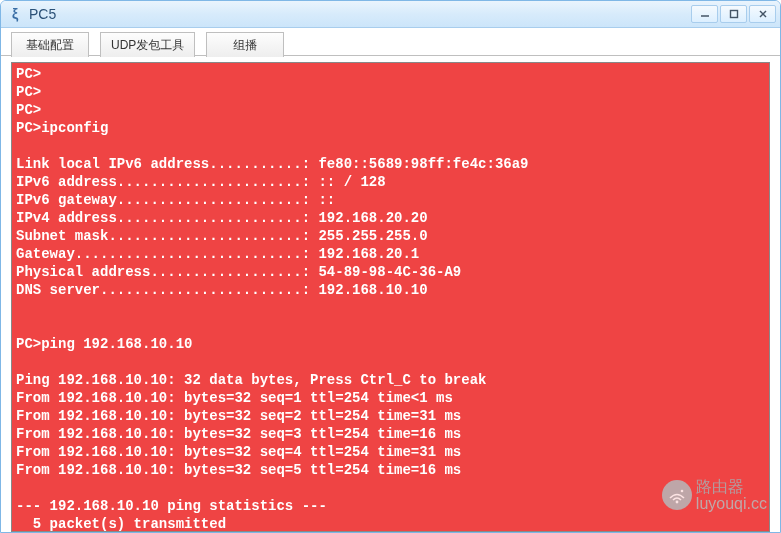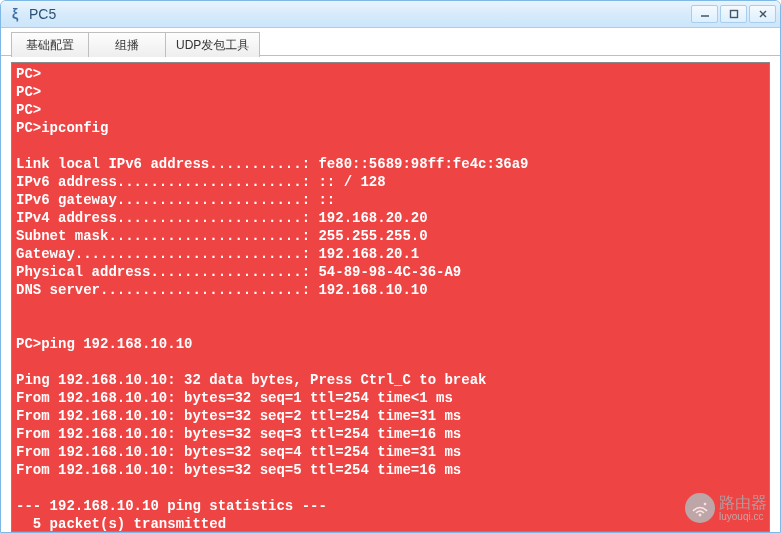--- a/index.html
+++ b/index.html
@@ -60,21 +60,21 @@
       color: #456;
       cursor: pointer;
     }
     .win-btn svg { display: block; }
     .tabbar {
       height: 28px;
       background: #fff;
       display: flex;
       padding: 3px 10px 0 10px;
       border-bottom: 1px solid #bfbfbf;
-      gap: 0;
+      gap: 12px;
     }
     .tab {
       min-width: 78px;
       height: 25px;
       padding: 0 10px;
       border: 1px solid #bfbfbf;
       border-bottom: none;
       background: linear-gradient(to bottom,#fdfdfd,#eee);
       display: flex;
       align-items: center;
@@ -105,40 +105,40 @@
       line-height: 18px;
       padding: 2px 4px;
       border: 1px solid #888;
       white-space: pre;
       overflow: hidden;
       font-weight: bold;
     }
     .watermark {
       position: absolute;
       right: 14px;
-      bottom: 10px;
+      bottom: 20px;
       display: flex;
       align-items: center;
       gap: 4px;
       color: #aeb0b2;
       opacity: 0.85;
       pointer-events: none;
     }
     .wm-icon {
       width: 30px;
       height: 30px;
       border-radius: 50%;
       background: #b6b8ba;
       display: flex;
       align-items: center;
       justify-content: center;
     }
     .wm-text { display:flex; flex-direction:column; line-height:1.1; }
     .wm-main { font-size: 16px; color:#a9abae; }
-    .wm-sub { font-size: 10px; color:#b7b9bb; }
+    .wm-sub { font-size: 16px; color:#b7b9bb; }
   </style>
 </head>
 <body>
 
 <div class="window">
 
   <div class="titlebar">
     <span class="app-icon">ξ</span>
     <span class="title-text">PC5</span>
     <div class="win-controls">
@@ -156,22 +156,22 @@
         <svg width="10" height="10" viewBox="0 0 10 10">
             <line x1="2" y1="2" x2="8" y2="8" stroke="#456" stroke-width="1.5"></line>
             <line x1="8" y1="2" x2="2" y2="8" stroke="#456" stroke-width="1.5"></line>
           </svg>
       </div>
     </div>
   </div>
 
   <div class="tabbar">
     <div class="tab">基础配置</div>
+    <div class="tab">UDP发包工具</div>
     <div class="tab">组播</div>
-    <div class="tab">UDP发包工具</div>
   </div>
 
   <div class="terminal-wrap">
     <div class="terminal" id="terminal">PC&gt;
 PC&gt;
 PC&gt;
 PC&gt;ipconfig
 
 Link local IPv6 address...........: fe80::5689:98ff:fe4c:36a9
 IPv6 address......................: :: / 128

